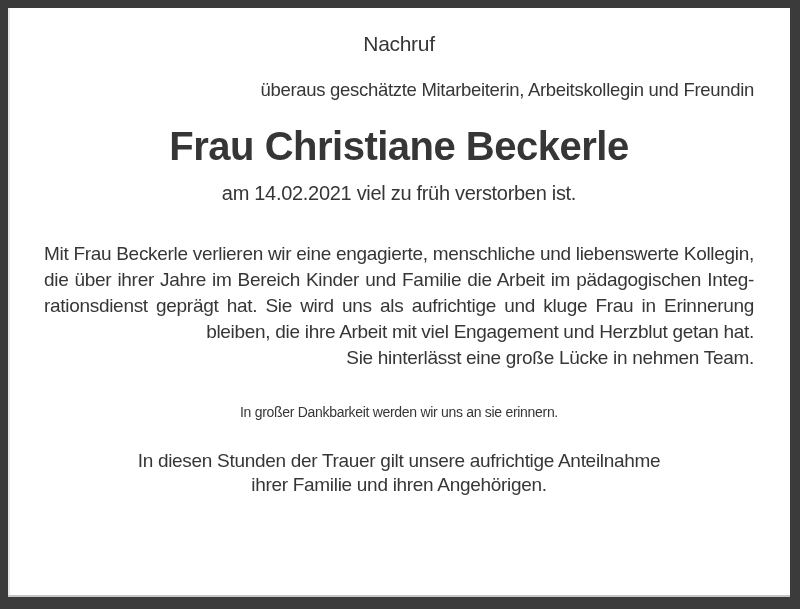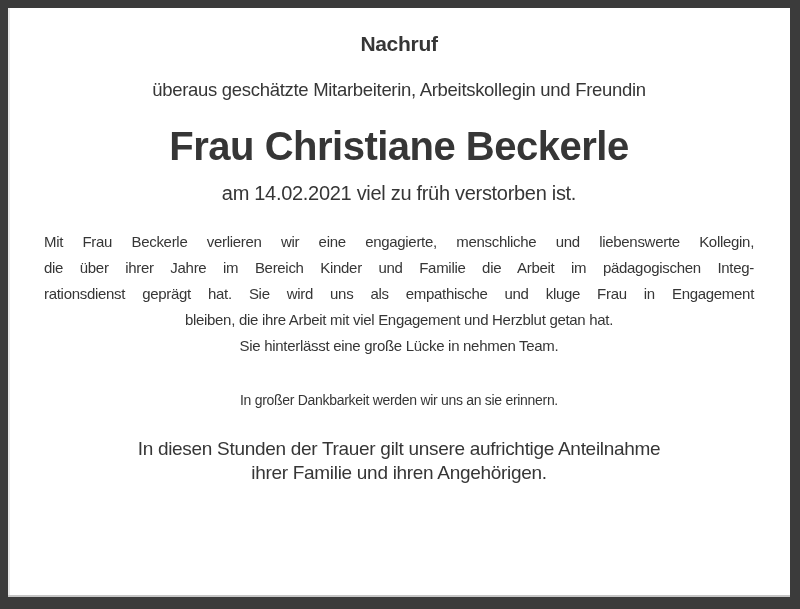--- a/index.html
+++ b/index.html
@@ -22,53 +22,53 @@
     border-width: 8px 10px 12px 8px;
     box-shadow: inset 0 -2px 0 #c6c6c6, inset 2px 0 0 #e9e9e9;
     padding: 14px 36px 0 36px;
     font-family: "Liberation Sans", sans-serif;
     color: #363636;
     letter-spacing: -0.3px;
   }
   .title {
     margin-top: 10px;
     text-align: center;
-    font-weight: bold;
+    font-weight: normal;
     font-size: 21px;
     line-height: 24px;
   }
   .intro {
     margin-top: 21px;
     font-size: 18.5px;
     line-height: 25px;
   }
   .line-justify {
     text-align: justify;
     text-align-last: justify;
   }
   .line-center {
-    text-align: center;
+    text-align: right;
   }
   .name {
     margin-top: 26px;
     text-align: center;
     font-weight: bold;
     font-size: 40px;
     line-height: 36px;
     letter-spacing: -0.5px;
   }
   .death-line {
     margin-top: 17px;
     text-align: center;
     font-size: 20px;
     line-height: 24px;
   }
   .tribute {
-    margin-top: 24px;
-    font-size: 15px;
+    margin-top: 36px;
+    font-size: 19px;
     line-height: 26px;
   }
   .gratitude {
     margin-top: 29px;
     text-align: center;
     font-size: 14px;
     line-height: 24px;
   }
   .condolence {
     margin-top: 25px;
@@ -95,21 +95,21 @@
     <div class="line-center">überaus geschätzte Mitarbeiterin, Arbeitskollegin und Freundin</div>
   </div>
 
   <div class="name">Frau Christiane Beckerle</div>
 
   <div class="death-line">am 14.02.2021 viel zu früh verstorben ist.</div>
 
   <div class="tribute">
     <div class="line-justify">Mit Frau Beckerle verlieren wir eine engagierte, menschliche und liebenswerte Kollegin,</div>
     <div class="line-justify">die über ihrer Jahre im Bereich Kinder und Familie die Arbeit im pädagogischen Integ-</div>
-    <div class="line-justify">rationsdienst geprägt hat. Sie wird uns als empathische und kluge Frau in Engagement</div>
+    <div class="line-justify">rationsdienst geprägt hat. Sie wird uns als aufrichtige und kluge Frau in Erinnerung</div>
     <div class="line-center">bleiben, die ihre Arbeit mit viel Engagement und Herzblut getan hat.</div>
     <div class="line-center">Sie hinterlässt eine große Lücke in nehmen Team.</div>
   </div>
 
   <div class="gratitude">In großer Dankbarkeit werden wir uns an sie erinnern.</div>
 
   <div class="condolence">
     <div>In diesen Stunden der Trauer gilt unsere aufrichtige Anteilnahme</div>
     <div>ihrer Familie und ihren Angehörigen.</div>
   </div>

